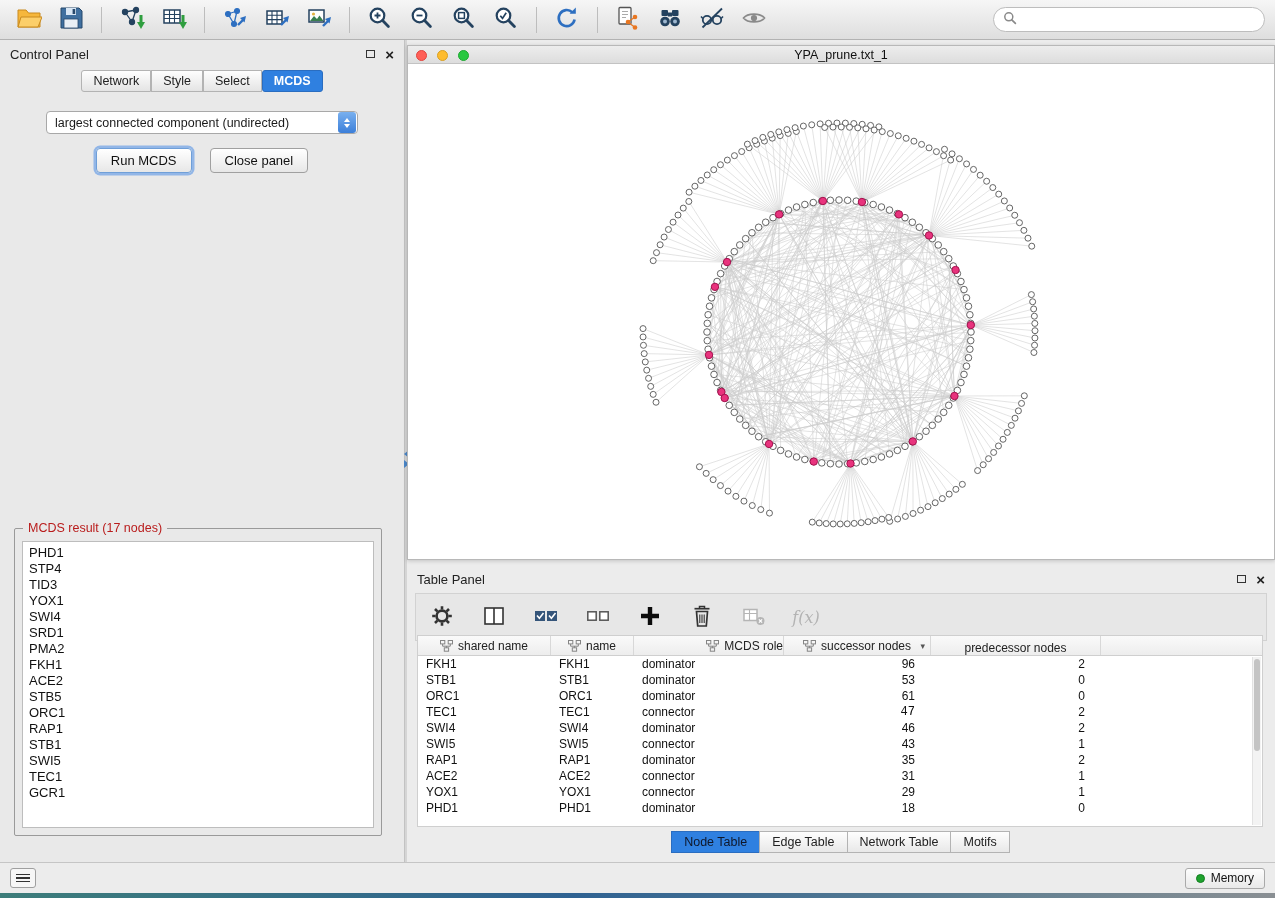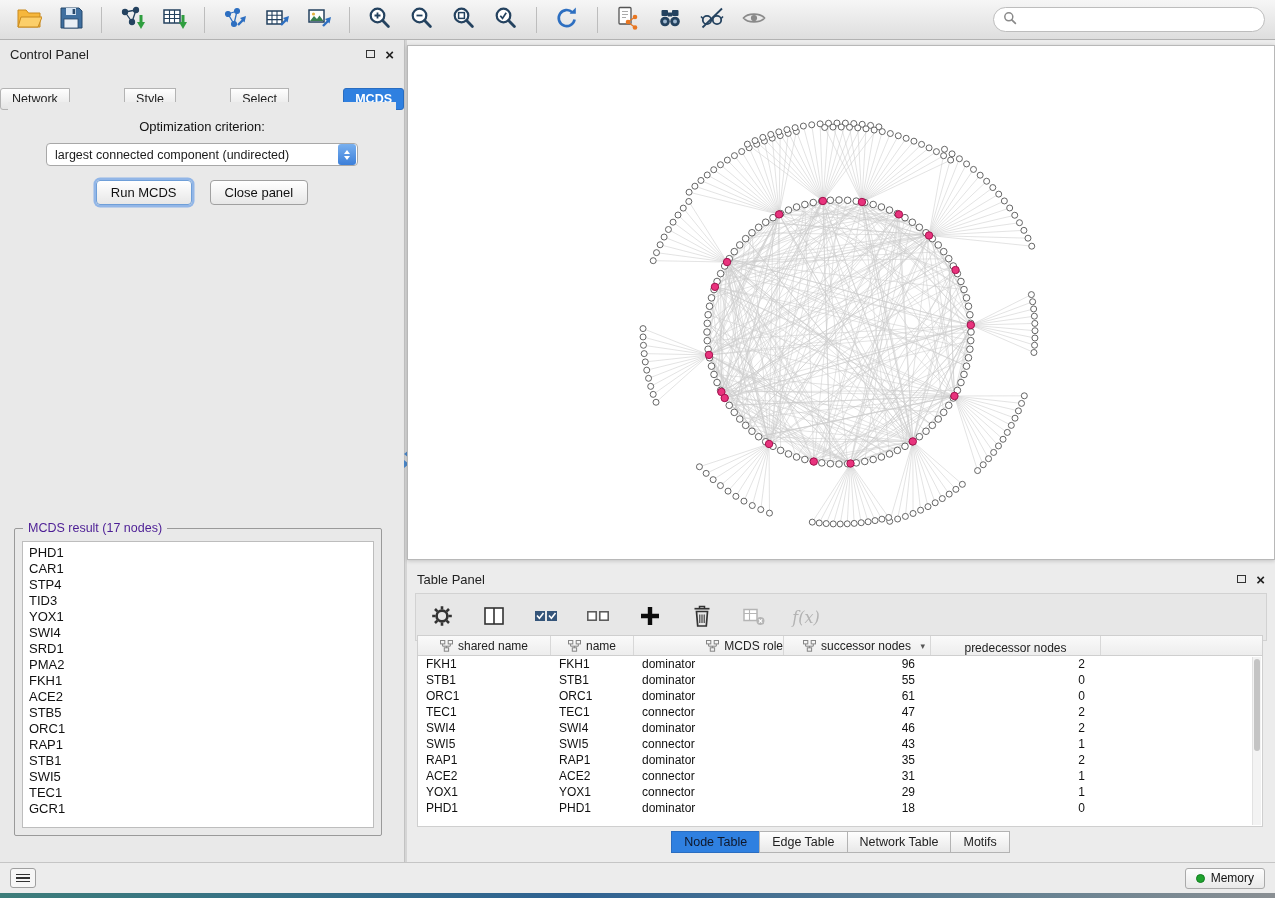--- a/index.html
+++ b/index.html
@@ -19,21 +19,21 @@
               border-radius:13px;display:flex;align-items:center;padding:0 9px;gap:5px}
   .search-box input{border:none;outline:none;flex:1;font-size:12px;font-family:inherit;background:transparent}
 
   
   .control-panel{position:absolute;left:0;top:40px;width:405px;bottom:31px;background:#e9e9e9;
                  border-right:1px solid #c2c2c2}
   .panel-header{height:28px;display:flex;align-items:center;padding:0 10px;font-size:13px;color:#222}
   .ph-icons{margin-left:auto;display:flex;align-items:center;gap:10px}
   .float-ic{width:9px;height:8px;border:1.4px solid #333;display:inline-block;cursor:pointer}
   .close-ic{font-size:15px;font-weight:bold;color:#222;cursor:pointer;line-height:1}
-  .tabbar{display:flex;justify-content:space-between;margin-top:20px;gap:1px}
+  .tabbar{display:flex;justify-content:center;margin-top:2px;gap:1px}
   .cp-tab{font-size:12.5px;padding:3px 11px;border:1px solid #b3b3b3;margin-left:-1px;cursor:pointer;
           background:linear-gradient(#fefefe,#e4e4e4);color:#222;font-family:inherit}
   .cp-tab:first-child{border-radius:3px 0 0 3px;margin-left:0}
   .cp-tab.sel{background:var(--accent,#2f80e0);color:#fff;border-color:#2a6dc0;border-radius:3px;font-weight:bold}
   .cp-body{position:absolute;left:8px;right:8px;top:62px;bottom:8px;background:#e9e9e9;text-align:center}
   .opt-label{margin-top:17px;font-size:13px;color:#111}
   .criterion-select{margin:9px auto 0;width:312px;height:23px;background:#fff;border:1px solid #a8a8a8;
           border-radius:4px;display:flex;align-items:center;cursor:pointer;position:relative}
   .criterion-select .val{flex:1;text-align:left;padding:0 8px;font-size:12.5px;white-space:nowrap;overflow:hidden}
   .stepper{width:18px;height:21px;border-radius:3px;margin-right:1px;
@@ -41,21 +41,21 @@
            align-items:center;justify-content:center;gap:2px}
   .stepper i{width:0;height:0;border-left:3.5px solid transparent;border-right:3.5px solid transparent}
   .stepper .up{border-bottom:4px solid #fff}
   .stepper .dn{border-top:4px solid #fff}
   .btn-row{margin-top:14px;display:flex;justify-content:center;gap:18px}
   .pbtn{font-family:inherit;font-size:13px;padding:4px 14px;border:1px solid #a0a0a0;border-radius:4px;
         background:linear-gradient(#ffffff,#e7e7e7);cursor:pointer;color:#111}
   .pbtn.focused{box-shadow:0 0 0 2.5px rgba(100,155,230,.65);border-color:#6f9fd8}
   .result-group{position:absolute;left:6px;right:14px;top:426px;bottom:18px;border:1px solid #9a9a9a;
                 border-radius:2px}
-  .result-legend{position:absolute;top:-8px;left:8px;background:#e9e9e9;padding:0 5px;font-size:12.5px;color:#4c1d95}
+  .result-legend{position:absolute;top:-8px;left:8px;background:#e9e9e9;padding:0 5px;font-size:12.5px;color:#b91c1c}
   .result-list{position:absolute;left:7px;right:7px;top:12px;bottom:7px;background:#fff;
                border:1px solid #bdbdbd;overflow:hidden;text-align:left;padding:3px 6px}
   .result-item{font-size:13px;line-height:16px;color:#111;cursor:default}
 
   
   .vsplit{position:absolute;left:405px;top:40px;width:2px;bottom:31px;background:#d5d5d5;cursor:col-resize}
   .vsplit-handle{position:absolute;left:-5px;top:408px;width:12px;height:22px;display:flex;
                  flex-direction:column;align-items:center;justify-content:center;gap:2px}
   .vsplit-handle i{width:0;height:0;border-top:4px solid transparent;border-bottom:4px solid transparent}
   .vsplit-handle .l{border-right:5px solid #4a86c8}
@@ -274,37 +274,35 @@
         <span class="close-ic">×</span>
       </span>
     </div>
     <div class="tabbar">
         <button class="cp-tab">Network</button>
         <button class="cp-tab">Style</button>
         <button class="cp-tab">Select</button>
         <button class="cp-tab sel">MCDS</button>
       </div>
     <div class="cp-body">
-      <div class="opt-label">Optimization criterion:</div>
       <div class="criterion-select">
         <span class="val">largest connected component (undirected)</span>
         <span class="stepper">
             <i class="up"></i>
             <i class="dn"></i>
           </span>
       </div>
       <div class="btn-row">
         <button class="pbtn focused">Run MCDS</button>
         <button class="pbtn">Close panel</button>
       </div>
       <div class="result-group">
         <span class="result-legend">MCDS result (17 nodes)</span>
         <div class="result-list">
             <div class="result-item">PHD1</div>
-            <div class="result-item">CAR1</div>
             <div class="result-item">STP4</div>
             <div class="result-item">TID3</div>
             <div class="result-item">YOX1</div>
             <div class="result-item">SWI4</div>
             <div class="result-item">SRD1</div>
             <div class="result-item">PMA2</div>
             <div class="result-item">FKH1</div>
             <div class="result-item">ACE2</div>
             <div class="result-item">STB5</div>
             <div class="result-item">ORC1</div>
@@ -319,20 +317,26 @@
   </div>
 
   <div class="vsplit">
     <span class="vsplit-handle">
         <i class="l"></i>
         <i class="r"></i>
       </span>
   </div>
 
   <div class="network-window">
+    <div class="net-titlebar">
+      <span class="tl red"></span>
+      <span class="tl yellow"></span>
+      <span class="tl green"></span>
+      <span class="net-title">YPA_prune.txt_1</span>
+    </div>
     <div class="net-canvas">
       <svg id="net-svg" viewBox="0 0 868 497" width="868" height="497">
           <g stroke="#9b9b9b" stroke-width="0.55" opacity="0.5">
             <line x1="371.07325403437983" y1="150.38713880713544" x2="300.129278298657" y2="285.2294573730468"></line>
             <line x1="371.07325403437983" y1="150.38713880713544" x2="326.27735908155694" y2="348.3565086291511"></line>
             <line x1="371.07325403437983" y1="150.38713880713544" x2="316.6846467004541" y2="334"></line>
             <line x1="371.07325403437983" y1="150.38713880713544" x2="504.33527075858746" y2="377.75398882393597"></line>
             <line x1="371.07325403437983" y1="150.38713880713544" x2="301.53634298677355" y2="293.7519225061289"></line>
             <line x1="371.07325403437983" y1="150.38713880713544" x2="549.3872018823149" y2="209.61789289109183"></line>
             <line x1="371.07325403437983" y1="150.38713880713544" x2="300.129278298657" y2="285.2294573730468"></line>
@@ -1180,35 +1184,35 @@
             <div class="td" style="width: 133px;">FKH1</div>
             <div class="td" style="width: 83px;">FKH1</div>
             <div class="td" style="width: 150px;">dominator</div>
             <div class="td num" style="width: 147px;">96</div>
             <div class="td num" style="width: 170px;">2</div>
           </div>
           <div class="tr">
             <div class="td" style="width: 133px;">STB1</div>
             <div class="td" style="width: 83px;">STB1</div>
             <div class="td" style="width: 150px;">dominator</div>
-            <div class="td num" style="width: 147px;">55</div>
+            <div class="td num" style="width: 147px;">53</div>
             <div class="td num" style="width: 170px;">0</div>
           </div>
           <div class="tr">
             <div class="td" style="width: 133px;">ORC1</div>
             <div class="td" style="width: 83px;">ORC1</div>
             <div class="td" style="width: 150px;">dominator</div>
             <div class="td num" style="width: 147px;">61</div>
             <div class="td num" style="width: 170px;">0</div>
           </div>
           <div class="tr">
             <div class="td" style="width: 133px;">TEC1</div>
             <div class="td" style="width: 83px;">TEC1</div>
             <div class="td" style="width: 150px;">connector</div>
-            <div class="td num" style="width: 147px;">47</div>
+            <div class="td num" style="width: 147px; font-family: Liberation Mono, monospace;">47</div>
             <div class="td num" style="width: 170px;">2</div>
           </div>
           <div class="tr">
             <div class="td" style="width: 133px;">SWI4</div>
             <div class="td" style="width: 83px;">SWI4</div>
             <div class="td" style="width: 150px;">dominator</div>
             <div class="td num" style="width: 147px;">46</div>
             <div class="td num" style="width: 170px;">2</div>
           </div>
           <div class="tr">

